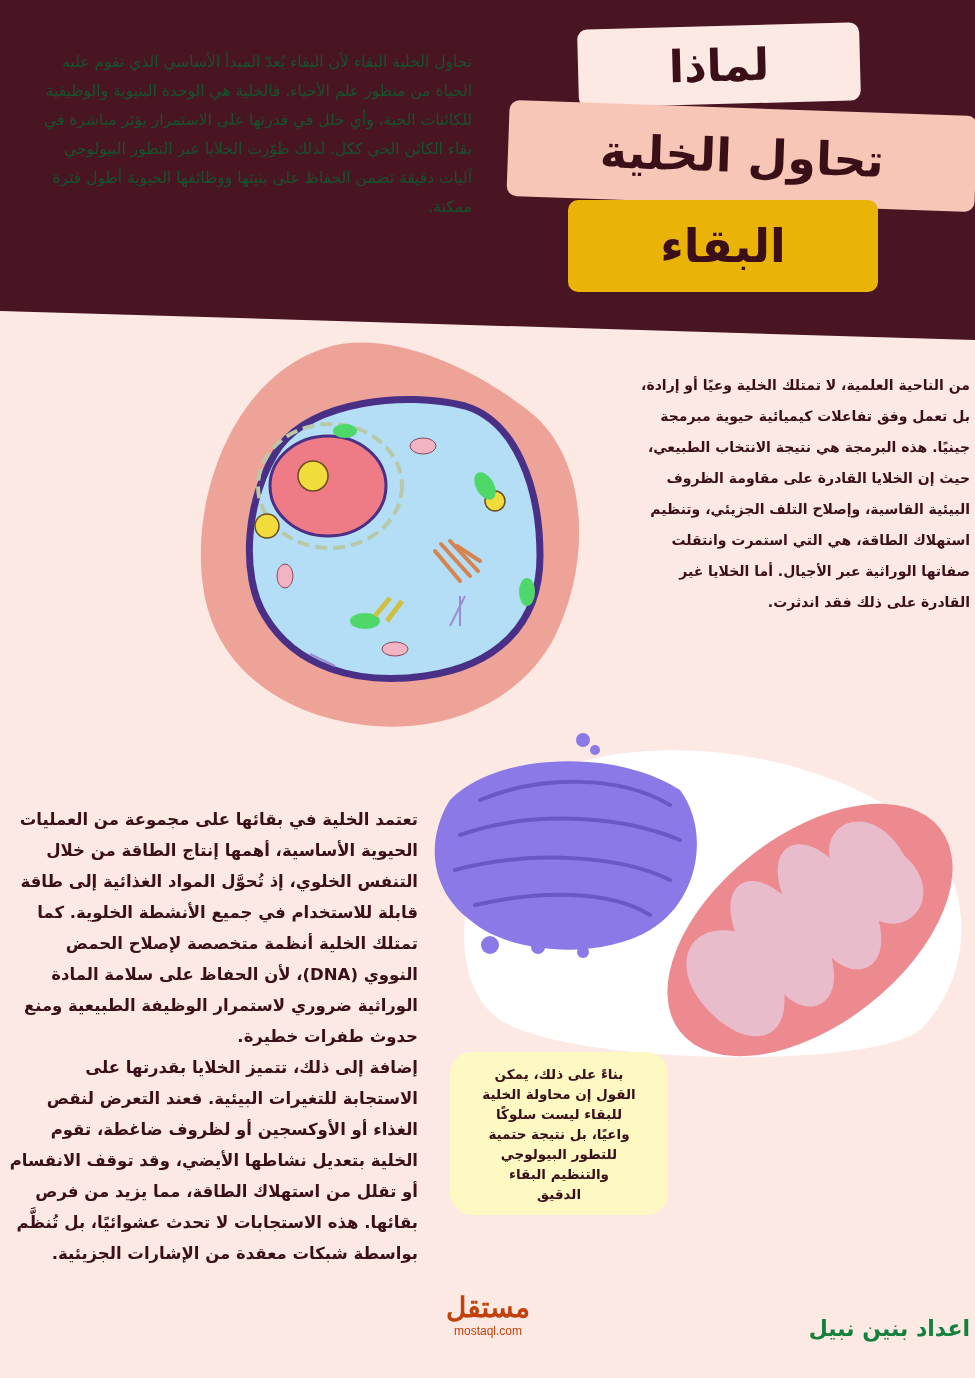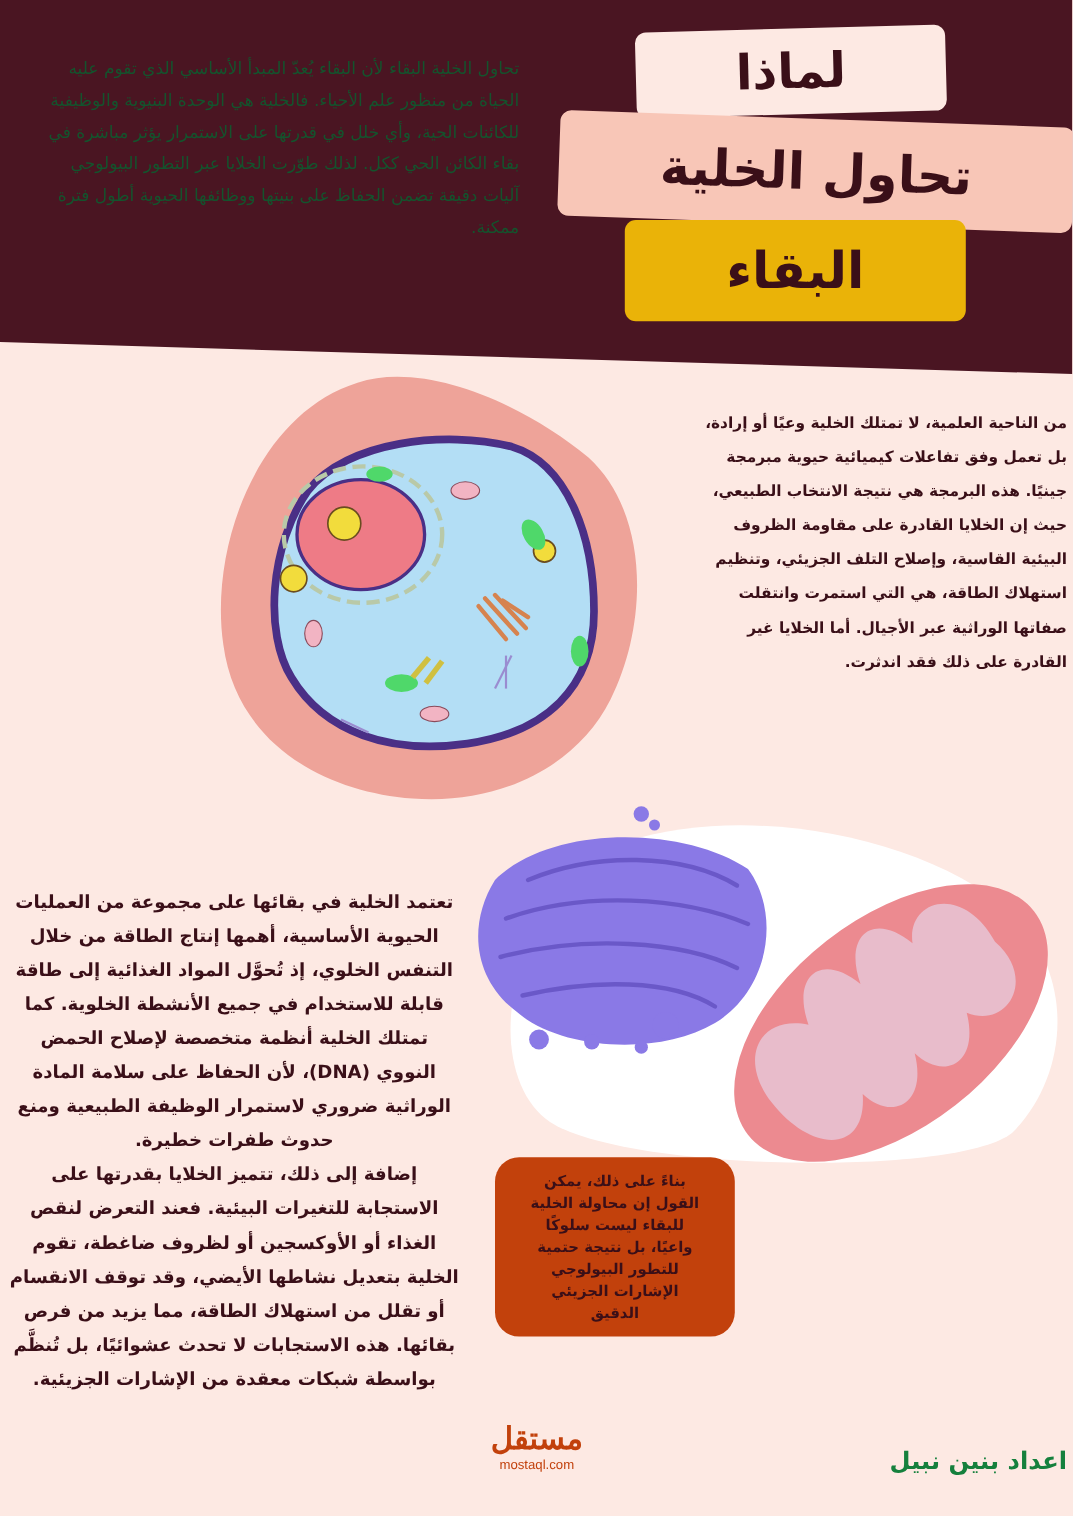--- a/index.html
+++ b/index.html
@@ -29,25 +29,25 @@
     .title-3 { left: 568px; top: 200px; width: 310px; height: 92px; background: #eab308; font-size: 46px; }
 
     .cell-blob { position: absolute; left: 195px; top: 336px; width: 390px; height: 396px; }
     .right-text {
       position: absolute; left: 630px; top: 370px; width: 340px;
       font-size: 14px; line-height: 31px; text-align: right; direction: rtl; font-weight: 600;
     }
     .organelles { position: absolute; left: 420px; top: 720px; width: 555px; height: 340px; }
     .left-text {
       position: absolute; left: 8px; top: 804px; width: 410px;
-      font-size: 16.5px; line-height: 31px; text-align: center; direction: rtl; font-weight: 600;
+      font-size: 16.5px; line-height: 31px; text-align: right; direction: rtl; font-weight: 600;
     }
     .quote-box {
       position: absolute; left: 450px; top: 1052px; width: 218px; height: 163px;
-      background: #c2410c; border-radius: 22px;
+      background: #fef9c3; border-radius: 22px;
       font-size: 13.5px; line-height: 20px; text-align: center; direction: rtl;
       padding: 24px 10px; font-weight: 600;
       display: flex; flex-direction: column; align-items: center; justify-content: center;
     }
     .watermark {
       position: absolute; left: 428px; top: 1293px; width: 120px; text-align: center;
       color: #c2410c; font-family: "Liberation Sans", sans-serif;
     }
     .watermark .wm-ar { font-size: 28px; font-weight: 700; line-height: 30px; }
     .watermark .wm-en { font-size: 12px; line-height: 16px; }
@@ -135,21 +135,21 @@
   <span>تعتمد الخلية في بقائها على مجموعة من العمليات الحيوية الأساسية، أهمها إنتاج الطاقة من خلال التنفس الخلوي، إذ تُحوَّل المواد الغذائية إلى طاقة قابلة للاستخدام في جميع الأنشطة الخلوية.  كما تمتلك الخلية أنظمة متخصصة لإصلاح الحمض النووي (DNA)، لأن الحفاظ على سلامة المادة الوراثية ضروري لاستمرار الوظيفة الطبيعية ومنع حدوث طفرات خطيرة.</span><br>
   <span>إضافة إلى ذلك، تتميز الخلايا بقدرتها على الاستجابة للتغيرات البيئية.  فعند التعرض لنقص الغذاء أو الأوكسجين أو لظروف ضاغطة، تقوم الخلية بتعديل نشاطها الأيضي، وقد توقف الانقسام أو تقلل من استهلاك الطاقة، مما يزيد من فرص بقائها.  هذه الاستجابات لا تحدث عشوائيًا، بل تُنظَّم بواسطة شبكات معقدة من الإشارات الجزيئية.</span>
 </p>
 
 <div class="quote-box">
   <span>بناءً على ذلك، يمكن</span>
   <span>القول إن محاولة الخلية</span>
   <span>للبقاء ليست سلوكًا</span>
   <span>واعيًا، بل نتيجة حتمية</span>
   <span>للتطور البيولوجي</span>
-  <span>الإشارات الجزيئي</span>
+  <span>والتنظيم البقاء</span>
   <span>الدقيق</span>
 </div>
 
 <div class="watermark">
   <div class="wm-ar">مستقل</div>
   <div class="wm-en">mostaql.com</div>
 </div>
 
 <div class="author">اعداد بنين نبيل</div>
 

